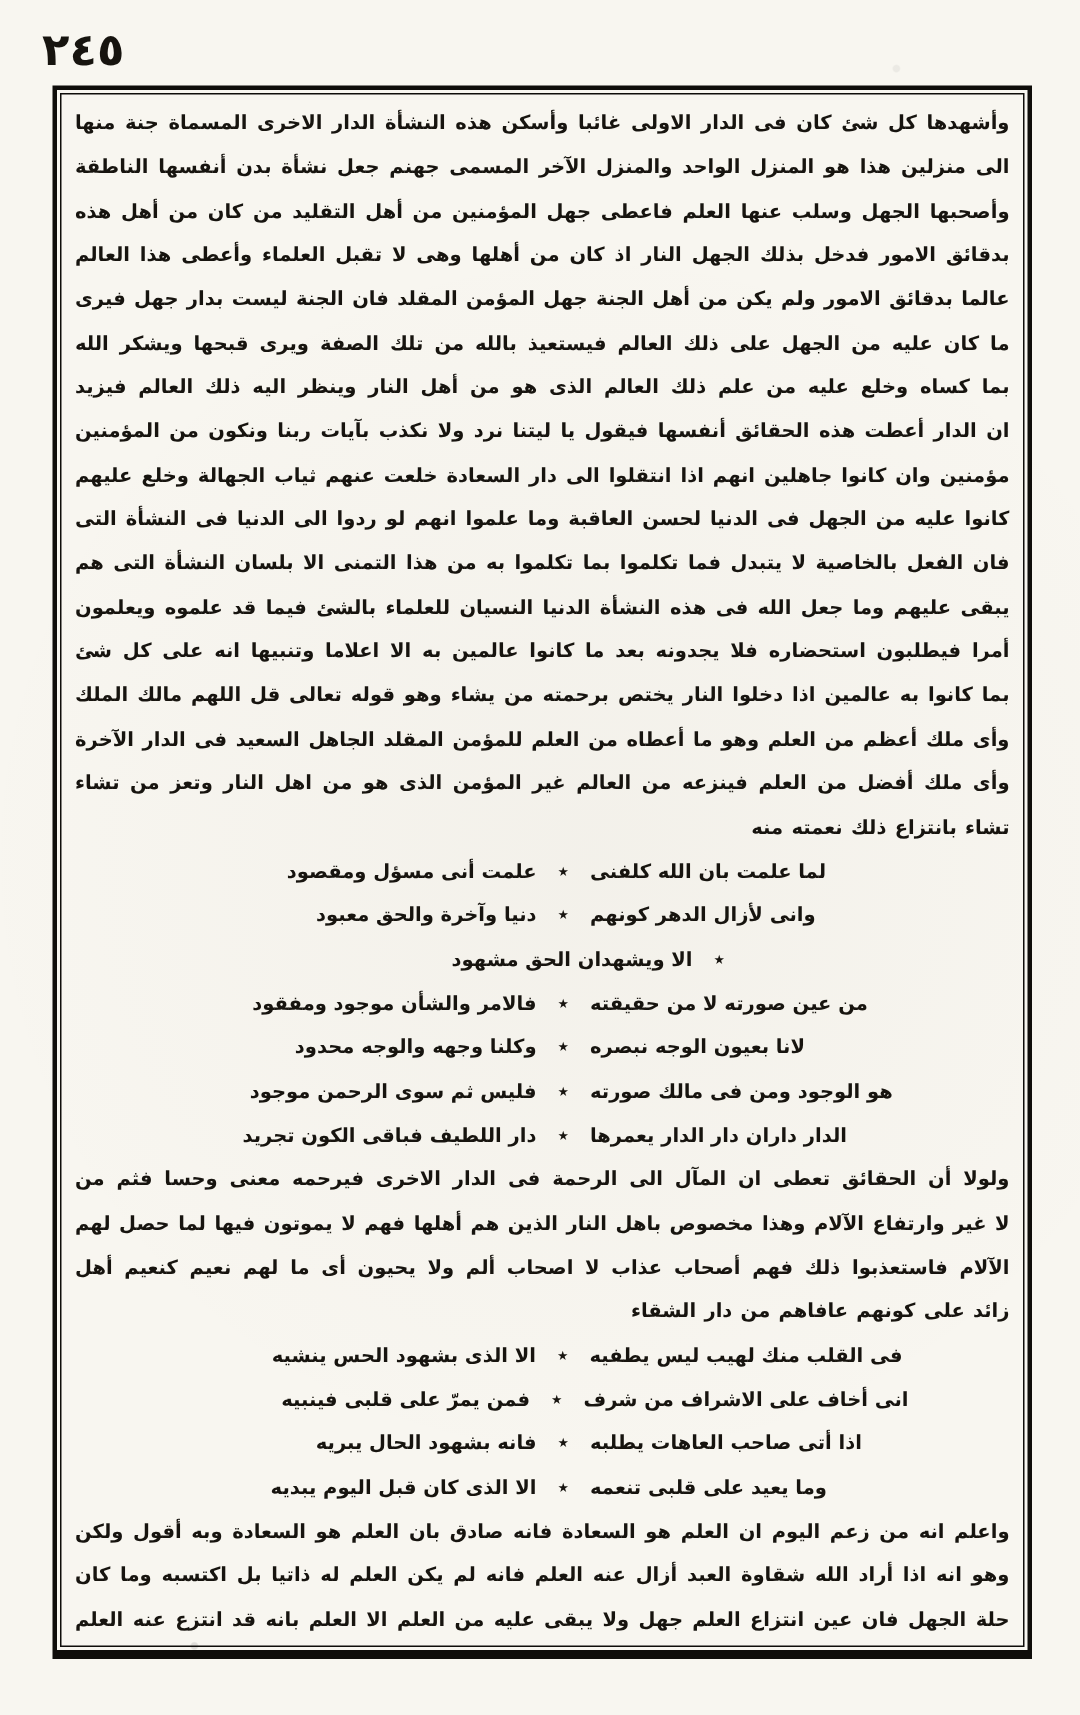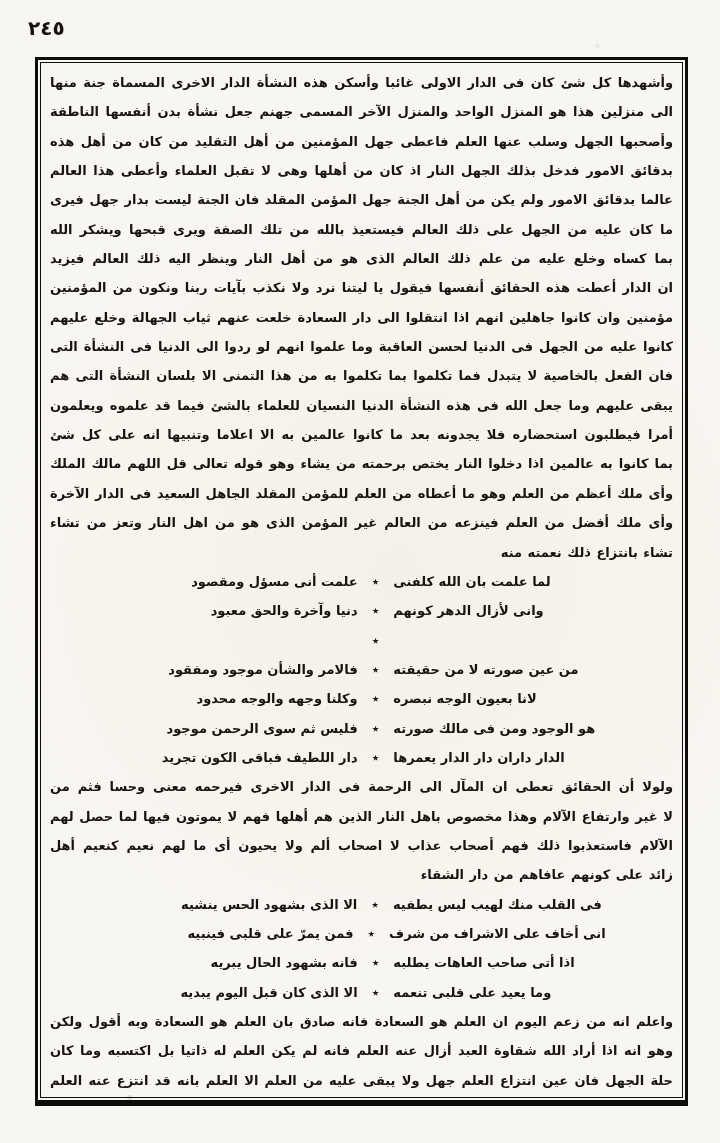--- a/index.html
+++ b/index.html
@@ -26,21 +26,21 @@
       radial-gradient(circle at 83% 4%, rgba(0,0,0,.05) 0 2px, transparent 3px),
       radial-gradient(circle at 55% 50%, rgba(120,110,90,.04), transparent 60%);
     pointer-events:none;
   }
   .page-number{
     position:absolute;
     top:16px;
     right:602px; 
     left:62px;
     width:90px;
-    font-size:20px;
+    font-size:30px;
     font-weight:bold;
     letter-spacing:2px;
     text-align:left;
     direction:ltr;
   }
   .frame-outer{
     position:absolute;
     top:57px;left:35px;
     width:653px;height:1049px;
     border:3px solid var(--frame);
@@ -133,20 +133,21 @@
             <span class="star">٭</span>
             <span class="hemistich second">علمت أنى مسؤل ومقصود</span>
           </div>
           <div class="line verse-line">
             <span class="hemistich first">وانى لأزال الدهر كونهم</span>
             <span class="star">٭</span>
             <span class="hemistich second">دنيا وآخرة والحق معبود</span>
           </div>
           <div class="line verse-line">
             <span class="star">٭</span>
+            <span class="hemistich second">الا ويشهدان الحق مشهود</span>
           </div>
           <div class="line verse-line">
             <span class="hemistich first">من عين صورته لا من حقيقته</span>
             <span class="star">٭</span>
             <span class="hemistich second">فالامر والشأن موجود ومفقود</span>
           </div>
           <div class="line verse-line">
             <span class="hemistich first">لانا بعيون الوجه نبصره</span>
             <span class="star">٭</span>
             <span class="hemistich second">وكلنا وجهه والوجه محدود</span>

